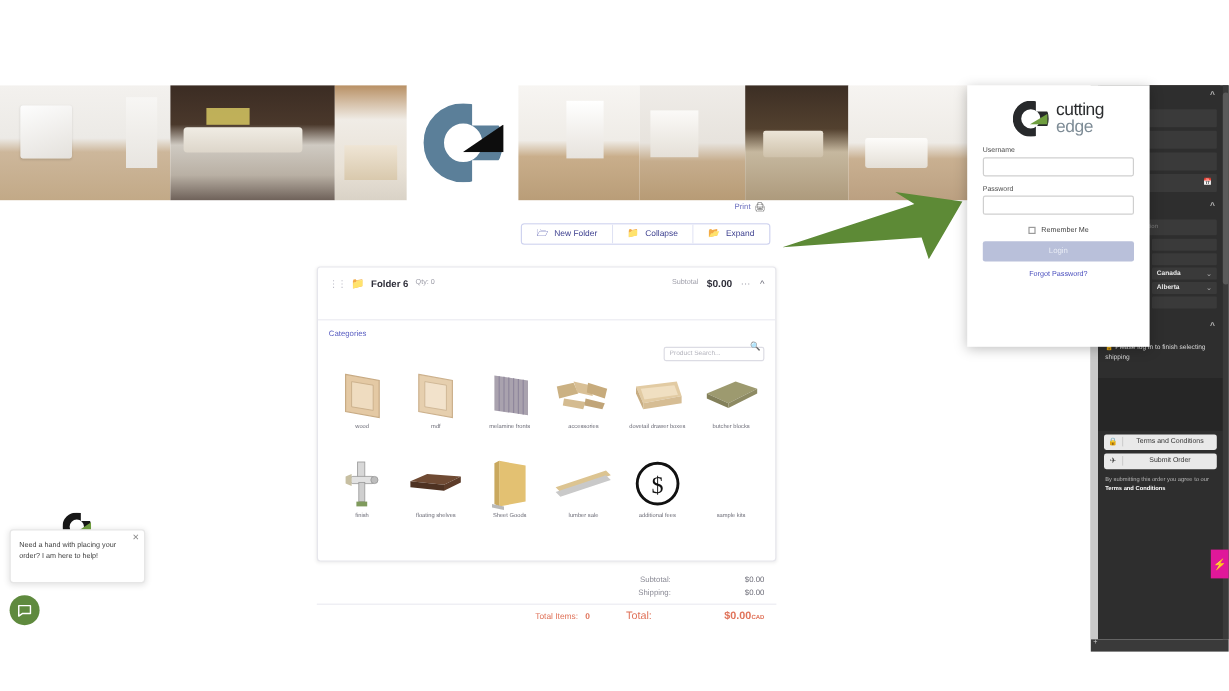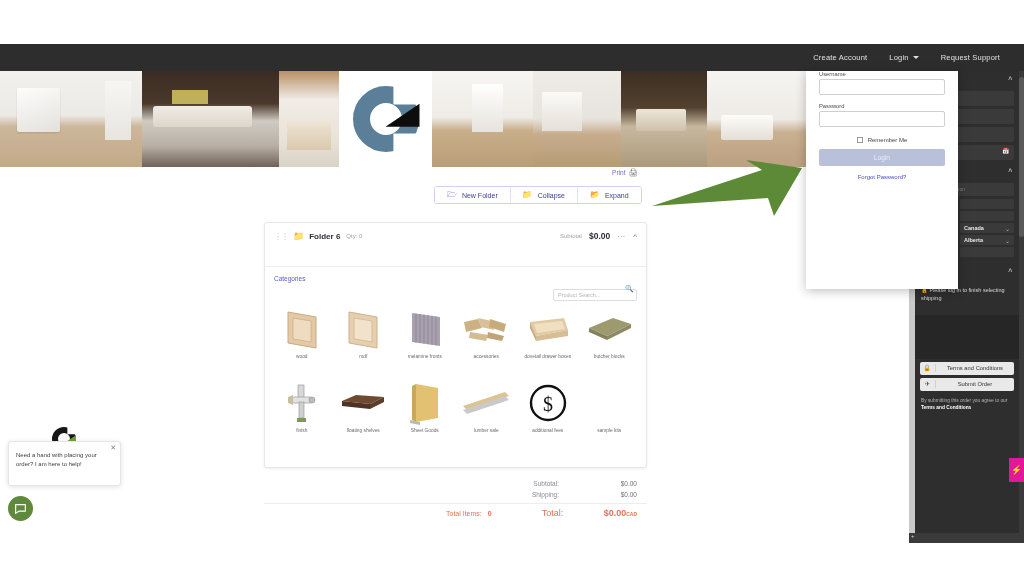--- a/index.html
+++ b/index.html
@@ -129,21 +129,21 @@
 
   
   .totals { position:absolute; left:264px; top:478px; width:383px; }
   .trow { display:flex; justify-content:flex-end; gap:0; font-size:6.5px; color:#8a8a95; padding:2px 10px; }
   .trow .lbl { width:96px; text-align:right; }
   .trow .val { width:78px; text-align:right; color:#6e6e79; }
   .tsep { height:1px; background:#ececf2; margin:3px 0 4px; }
   .grand { display:flex; align-items:baseline; padding:0 10px; color:#e0735a; }
   .grand .gi-lbl { font-size:7px; margin-left:172px; }
   .grand .gi-val { font-size:7px; margin-left:6px; font-weight:bold;}
-  .grand .gt-lbl { font-size:9px; margin-left:50px; }
+  .grand .gt-lbl { font-size:9px; margin-left:30px; }
   .grand .gt-val { font-size:9px; margin-left:auto; font-weight:bold;}
   .cad { font-size:5px; }
 
   
   .sidebar {
     position:absolute; right:0; top:71px; width:115px; height:462px;
     background:#2e2e2e; overflow:hidden;
   }
   .sb-scrollbar { position:absolute; right:0; top:0; width:5px; height:462px; background:#3a3a3a; }
   .sb-thumb { position:absolute; right:0; top:6px; width:5px; height:160px; background:#5a5a5a; border-radius:3px;}
@@ -240,34 +240,20 @@
   }
   .chat-fab svg { width:13px; height:13px; }
 </style>
 </head>
 <body>
 
 <div id="root">
 
   <div class="chrome-top"></div>
 
-  <div class="topnav">
-    <div class="topnav-links">
-      <a class="topnav-link">
-        <span>Create Account</span>
-      </a>
-      <a class="topnav-link">
-        <span>Login</span>
-        <i class="caret-dn"></i>
-      </a>
-      <a class="topnav-link">
-        <span>Request Support</span>
-      </a>
-    </div>
-  </div>
 
   <div class="hero">
     <div class="hero-tile k1"></div>
     <div class="hero-tile k2"></div>
     <div class="hero-tile k3"></div>
     <div class="hero-tile klogo">
       <div class="klogo-c">
         <div class="ring"></div>
           <div class="wedge"></div>
       </div>
@@ -572,20 +558,30 @@
       <div class="sb-thumb"></div>
     </div>
   </div>
 
   <div class="magenta-tab">⚡</div>
   <div class="sb-bottom-bar">
     <span class="plus">+</span>
   </div>
 
   <div class="login-modal">
+    <div class="lm-logo">
+      <div class="lm-c">
+        <div class="ring"></div>
+          <div class="leaf"></div>
+      </div>
+      <div class="lm-word">
+        <div class="w1">cutting</div>
+        <div class="w2">edge</div>
+      </div>
+    </div>
     <div class="lm-field-lbl">Username</div>
     <input class="lm-input" value="" style="">
     <div class="lm-field-lbl">Password</div>
     <input class="lm-input" type="password" value="" style="">
     <div class="lm-remember">
       <span class="lm-cb"></span>
       <span>Remember Me</span>
     </div>
     <button class="lm-login-btn">Login</button>
     <a class="lm-forgot">Forgot Password?</a>

